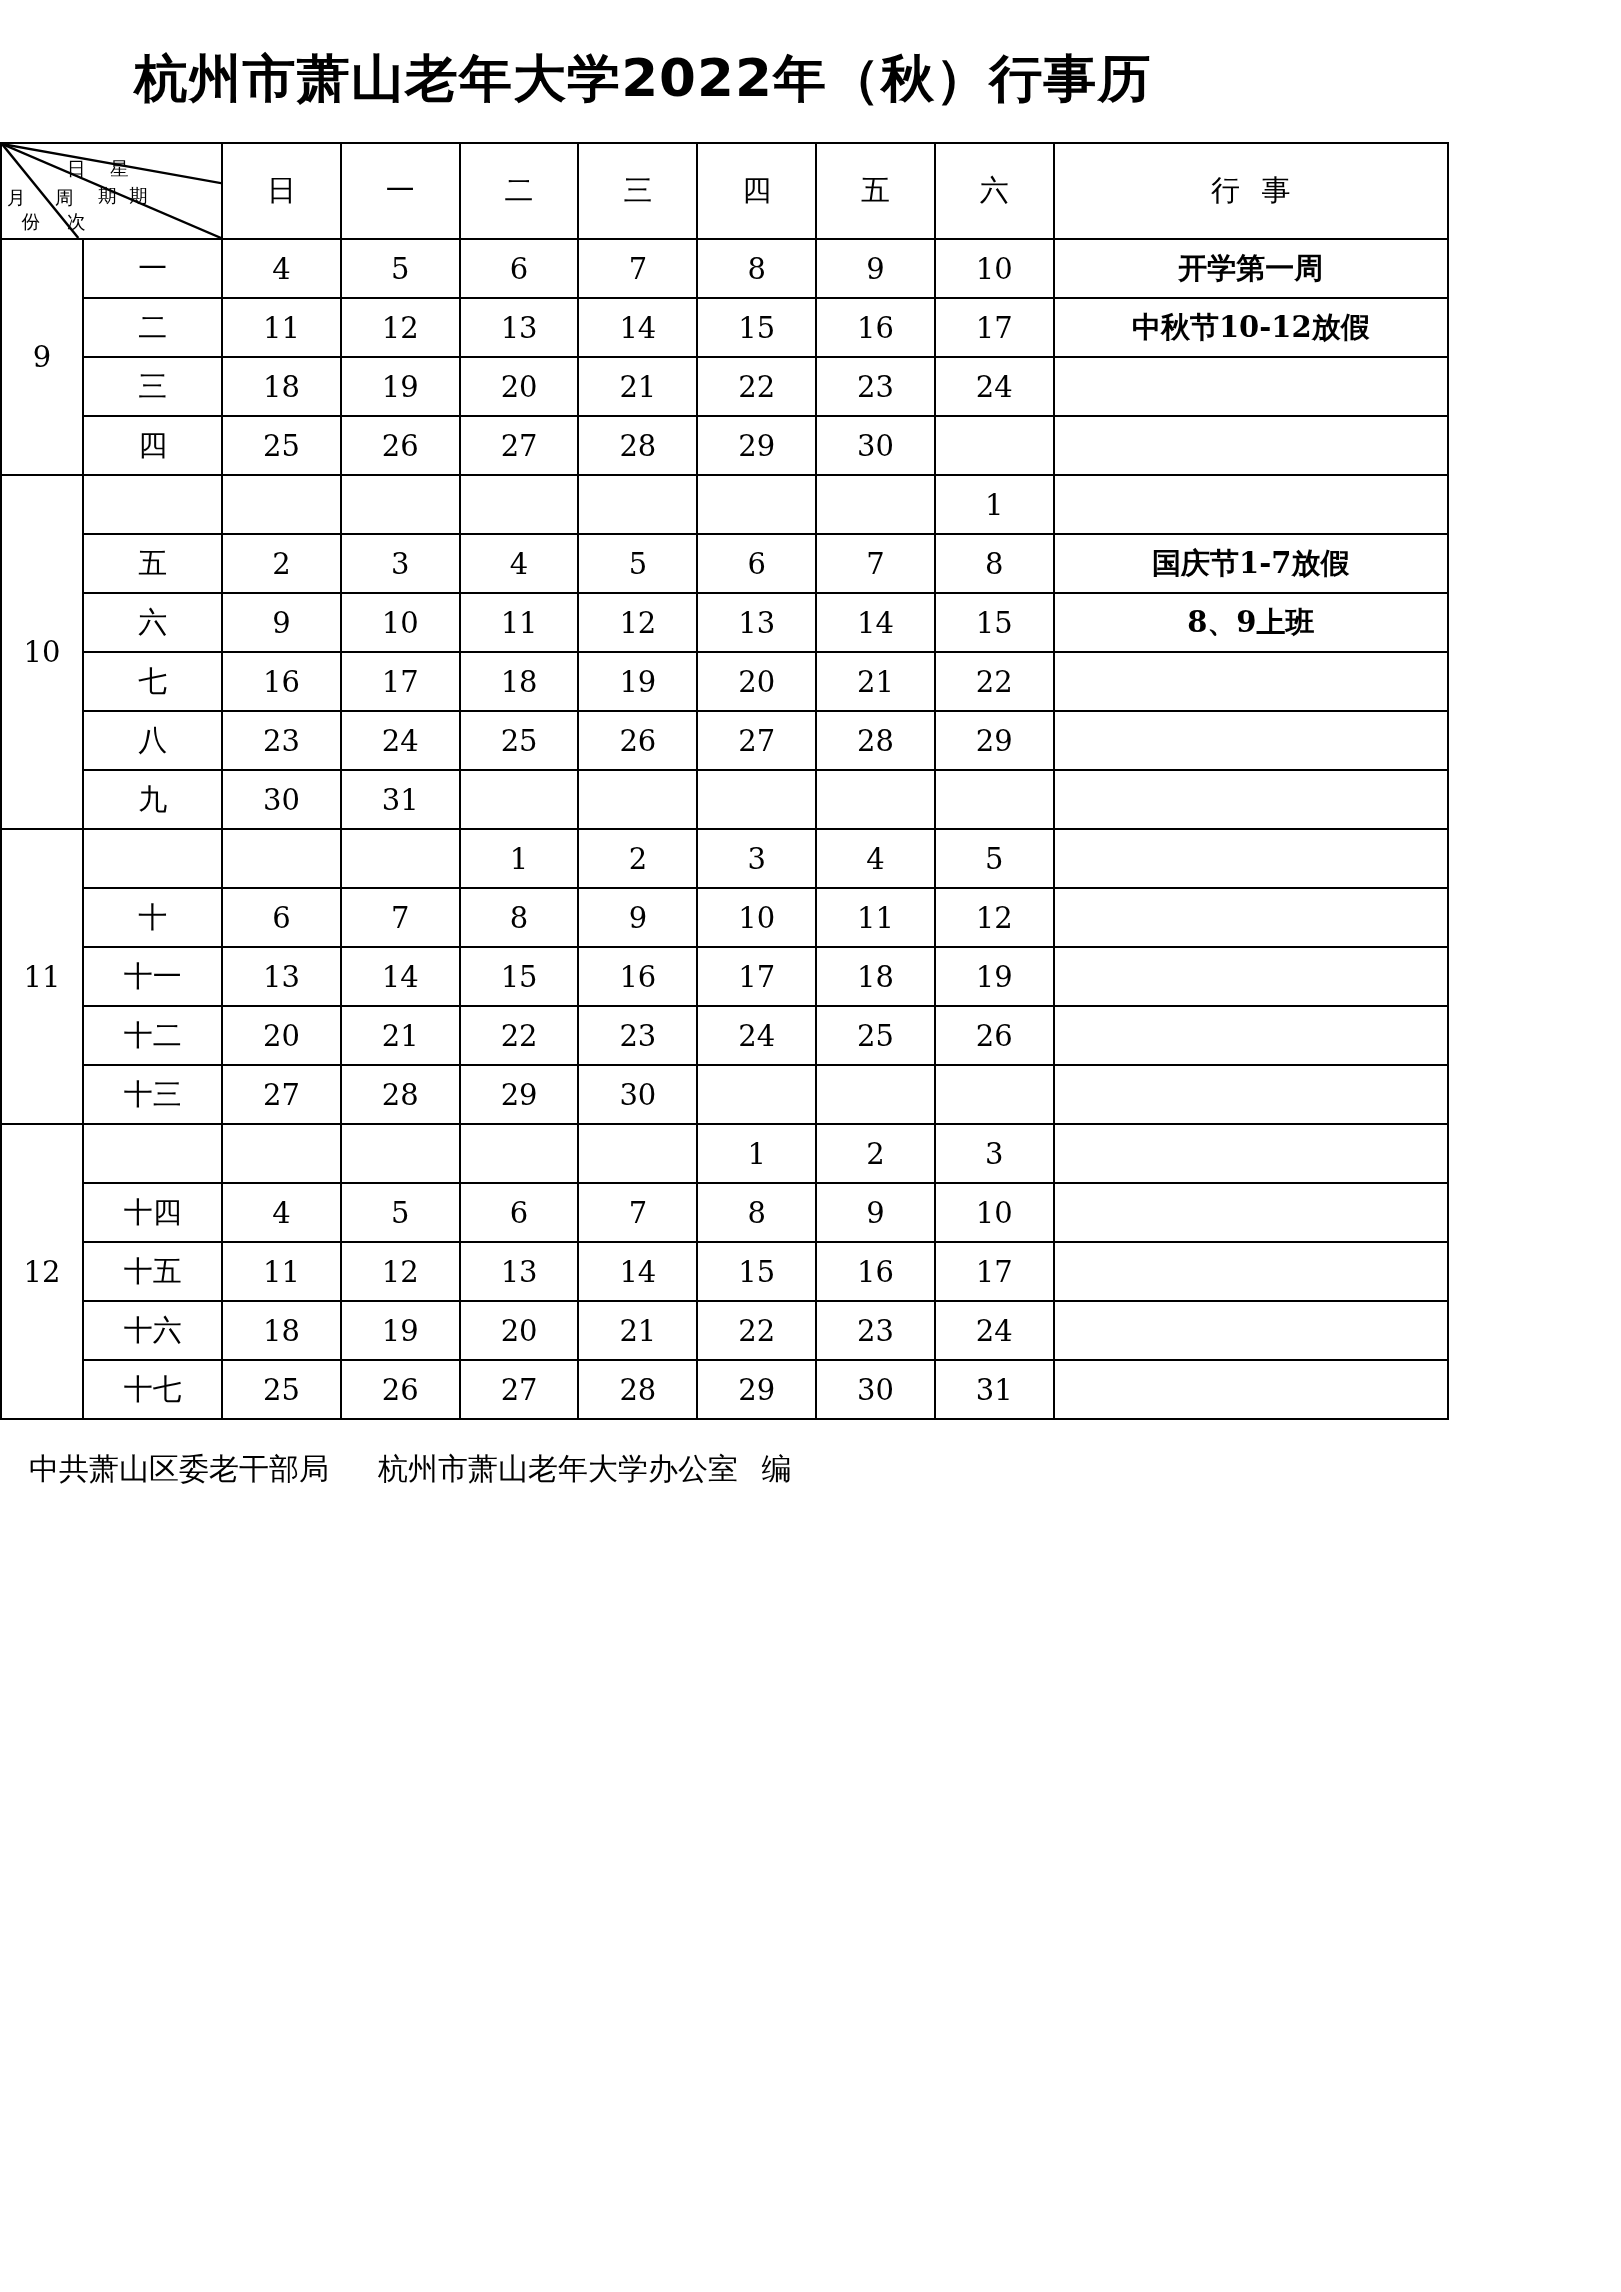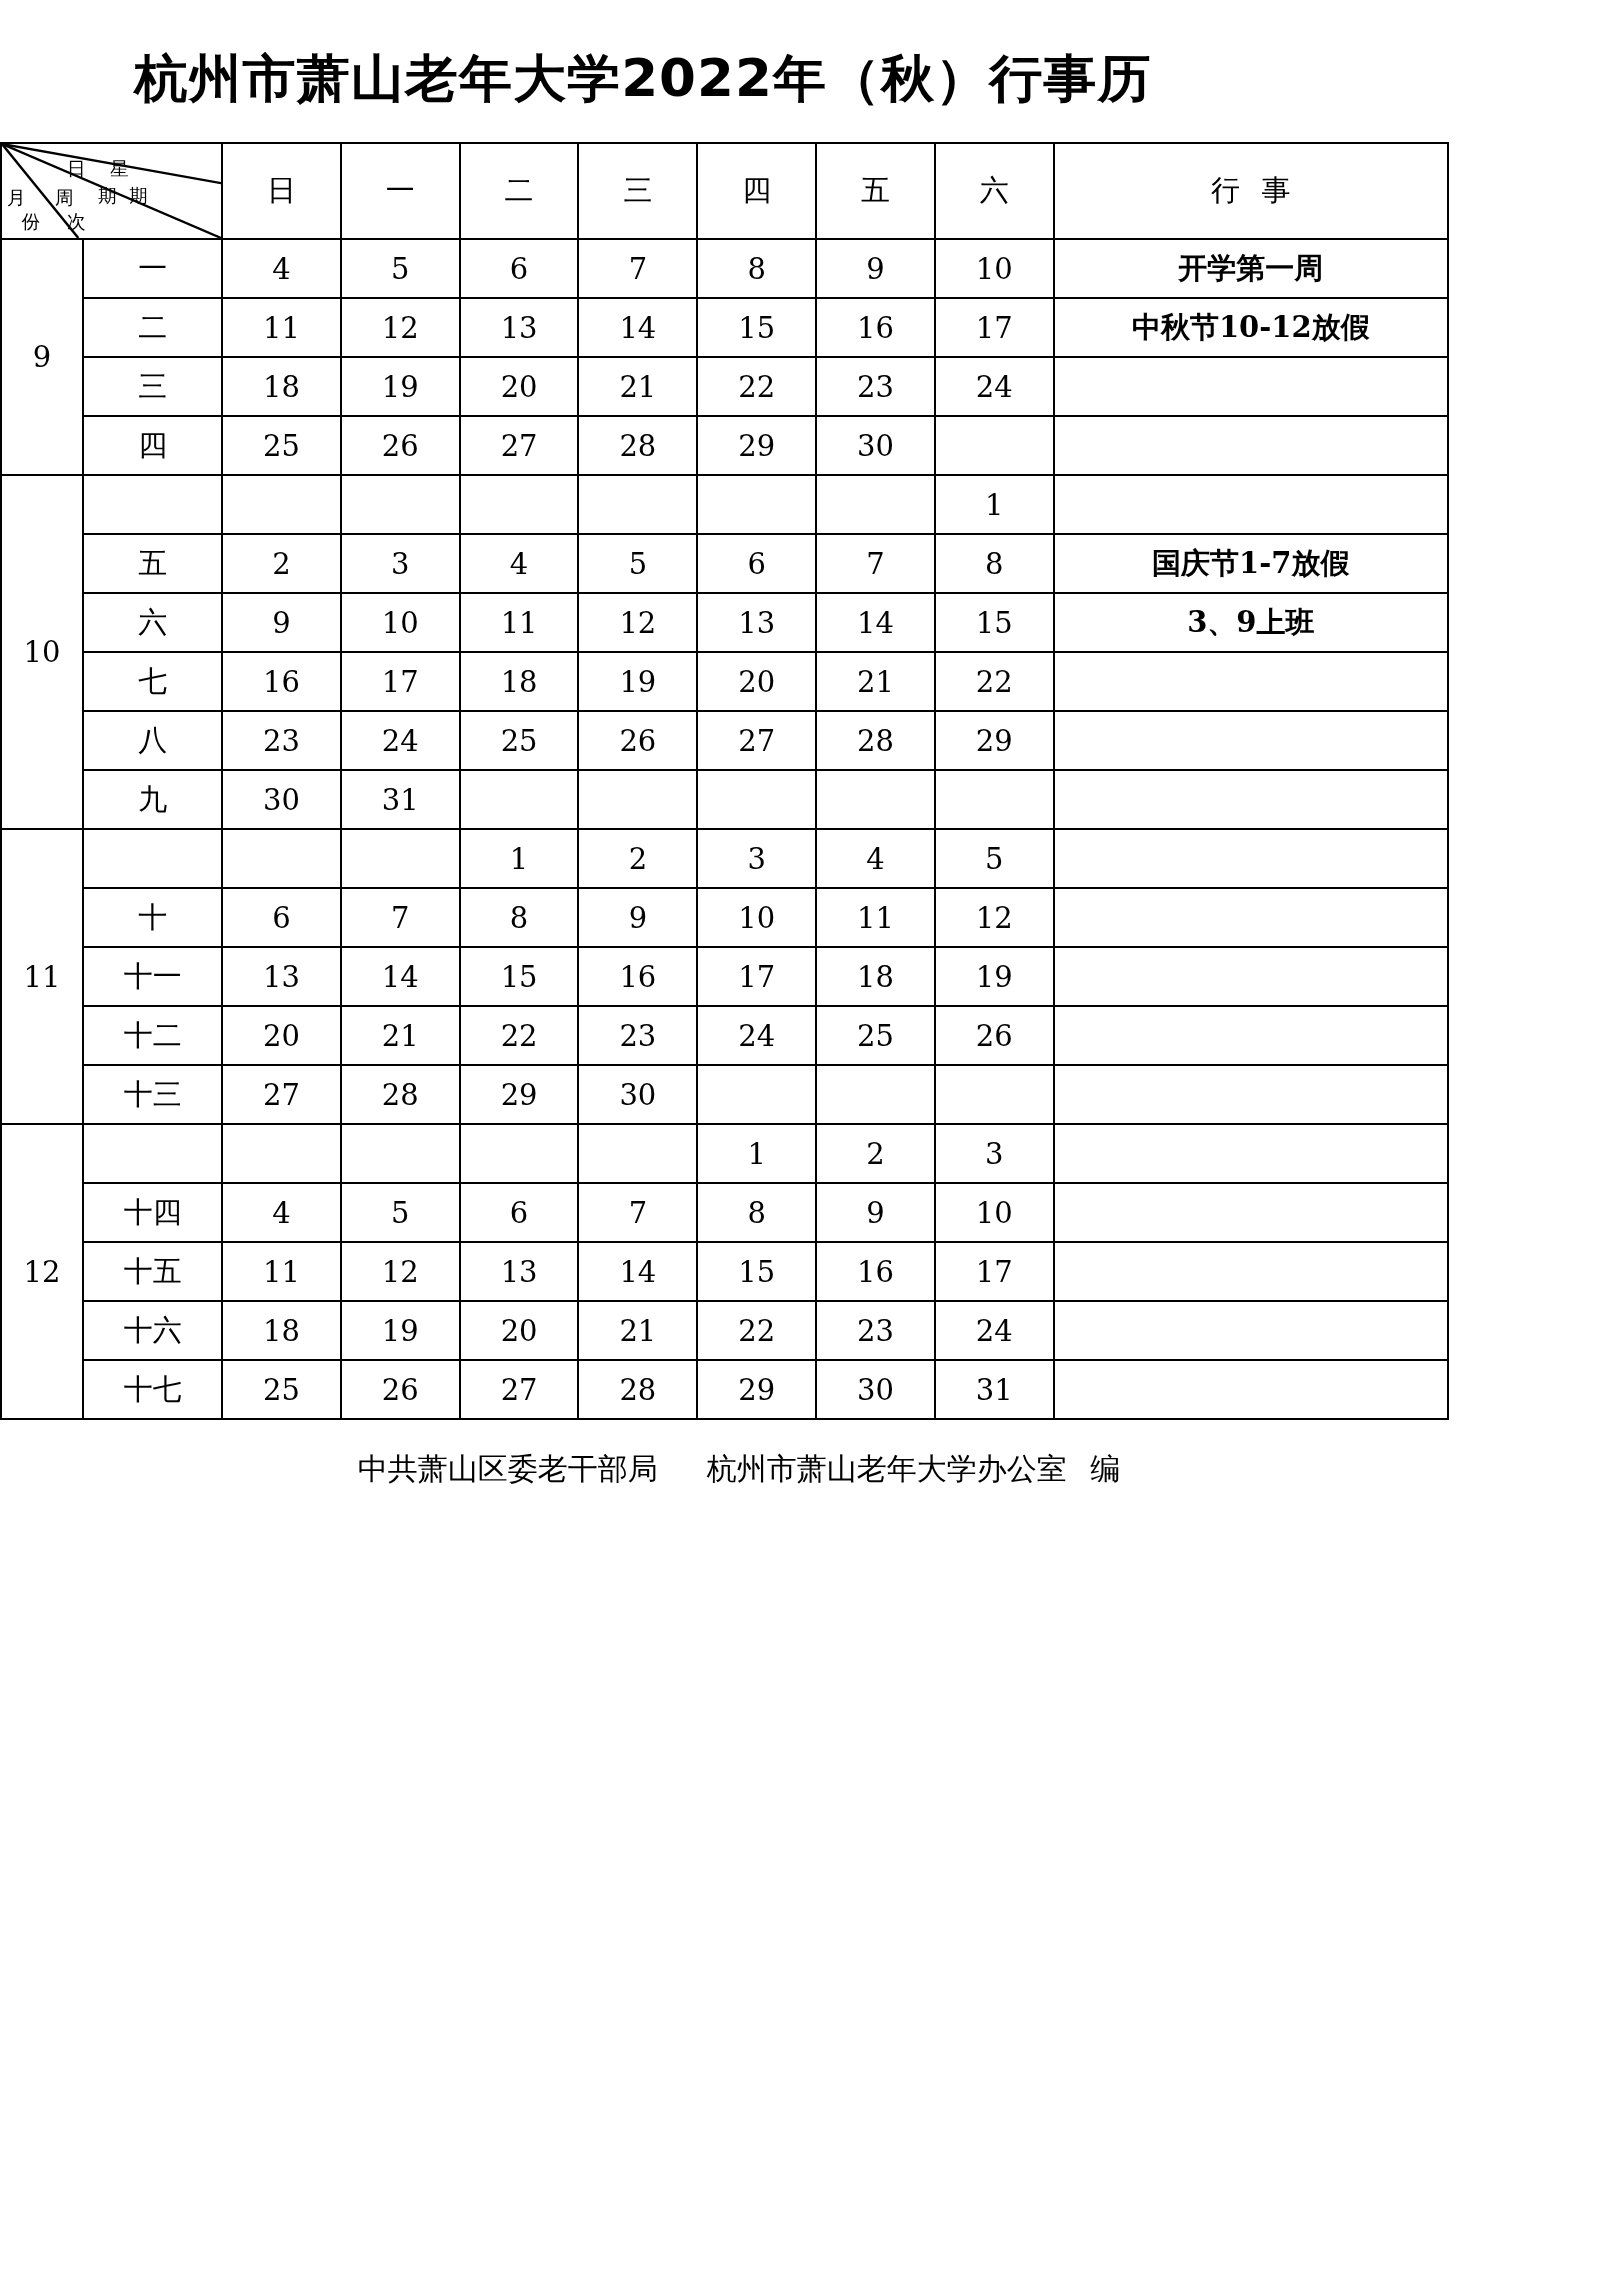--- a/index.html
+++ b/index.html
@@ -130,21 +130,21 @@
     margin: 25.5px auto 0 auto;
     width: 1449px;
     font-family: "DejaVu Serif", "Liberation Serif", serif;
     font-size: 30px;
     line-height: 1.55;
     padding-left: 29px;
     box-sizing: border-box;
   }
   .footer .gap { display: inline-block; width: 49px; }
   .footer .gap-sm { display: inline-block; width: 23.5px; }
-  .footer-line { white-space: nowrap; text-align: center; }
+  .footer-line { white-space: nowrap; }
 </style>
 </head>
 <body>
 
 <div class="page">
 
   <div class="title">杭州市萧山老年大学2022年（秋）行事历</div>
 
   <div class="tbl-wrap">
     <table class="cal">
@@ -258,21 +258,21 @@
           </tr>
           <tr>
             <td class="weekcell">六</td>
             <td class="daycell">9</td>
             <td class="daycell">10</td>
             <td class="daycell">11</td>
             <td class="daycell">12</td>
             <td class="daycell">13</td>
             <td class="daycell">14</td>
             <td class="daycell shade">15</td>
-            <td class="eventcell">3、9上班</td>
+            <td class="eventcell">8、9上班</td>
           </tr>
           <tr>
             <td class="weekcell">七</td>
             <td class="daycell shade">16</td>
             <td class="daycell">17</td>
             <td class="daycell">18</td>
             <td class="daycell">19</td>
             <td class="daycell">20</td>
             <td class="daycell">21</td>
             <td class="daycell shade">22</td>

